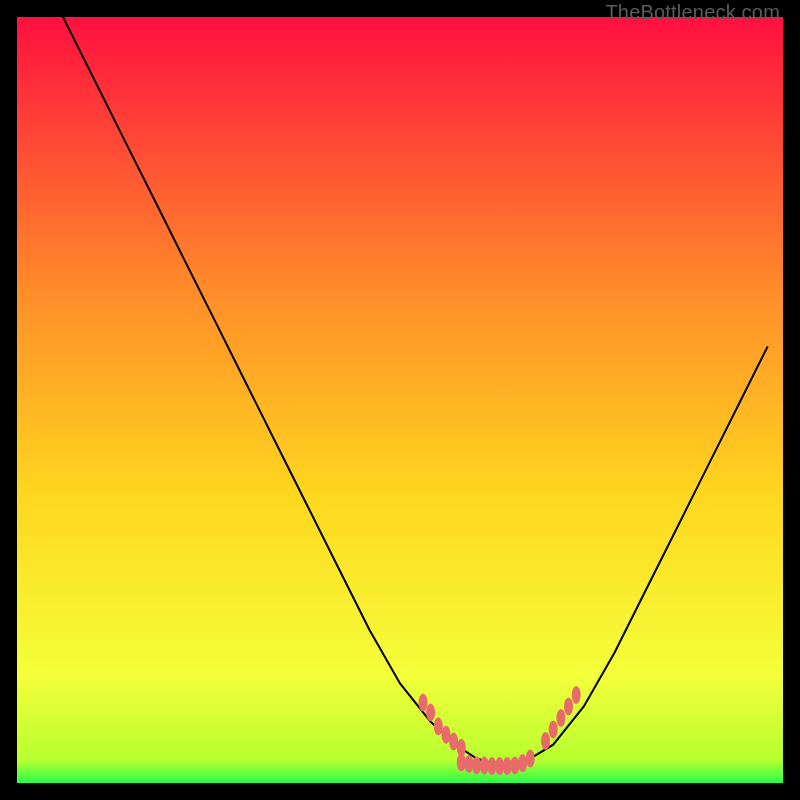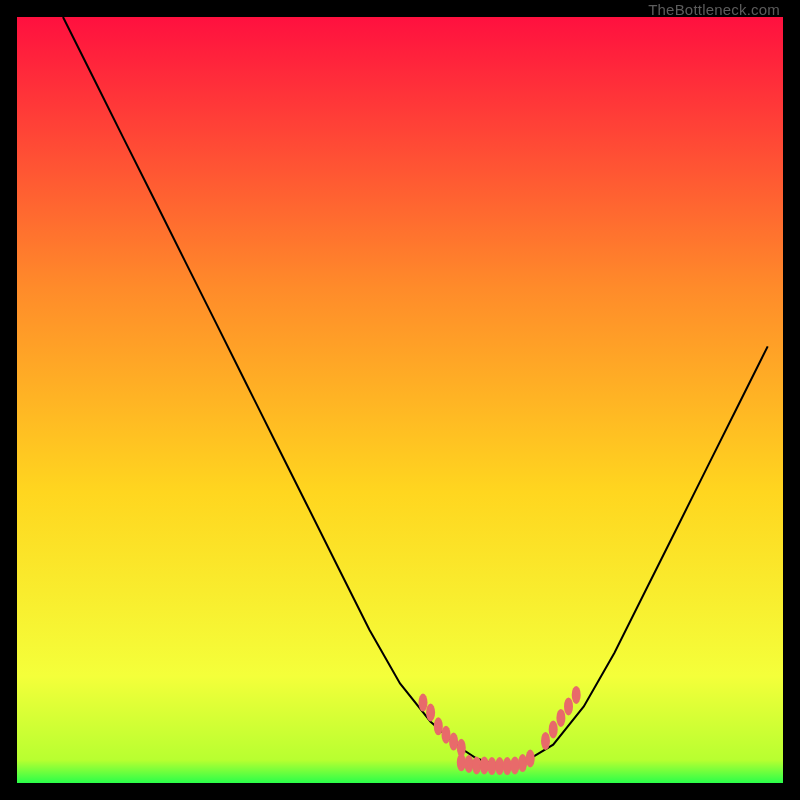--- a/index.html
+++ b/index.html
@@ -24,21 +24,21 @@
     left: 0;
     top: 0;
     width: 766px;
     height: 766px;
   }
   .watermark {
     position: absolute;
     top: 1px;
     right: 20px;
     color: #5c5c5c;
-    font-size: 15px;
+    font-size: 20px;
     font-weight: 500;
     letter-spacing: 0.2px;
     user-select: none;
     margin-left: 10px;
   }
   svg {
     display: block;
   }
 </style>
 </head>

